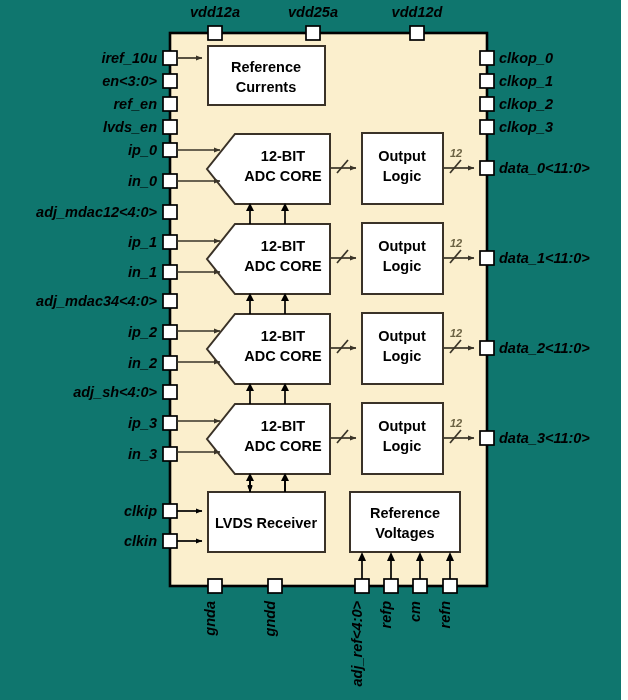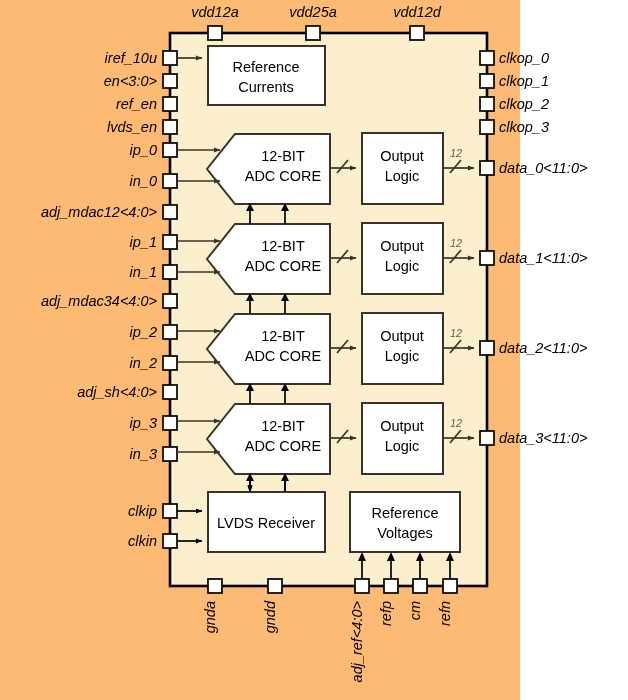--- a/index.html
+++ b/index.html
@@ -8,23 +8,24 @@
     background: #ffffff;
   }
   body {
     width: 628px;
     height: 700px;
     font-family: "Liberation Sans", sans-serif;
     overflow: hidden;
   }
   #stage {
     position: relative;
-    width: 520px;
+    width: 621px;
     height: 700px;
-    background: #fdba74;
+    background: #0f766e;
+    font-weight: bold;
   }
   #diagram-svg {
     position: absolute;
     left: 0;
     top: 0;
     width: 628px;
     height: 700px;
   }
   .lbl {
     font-family: "Liberation Sans", sans-serif;

